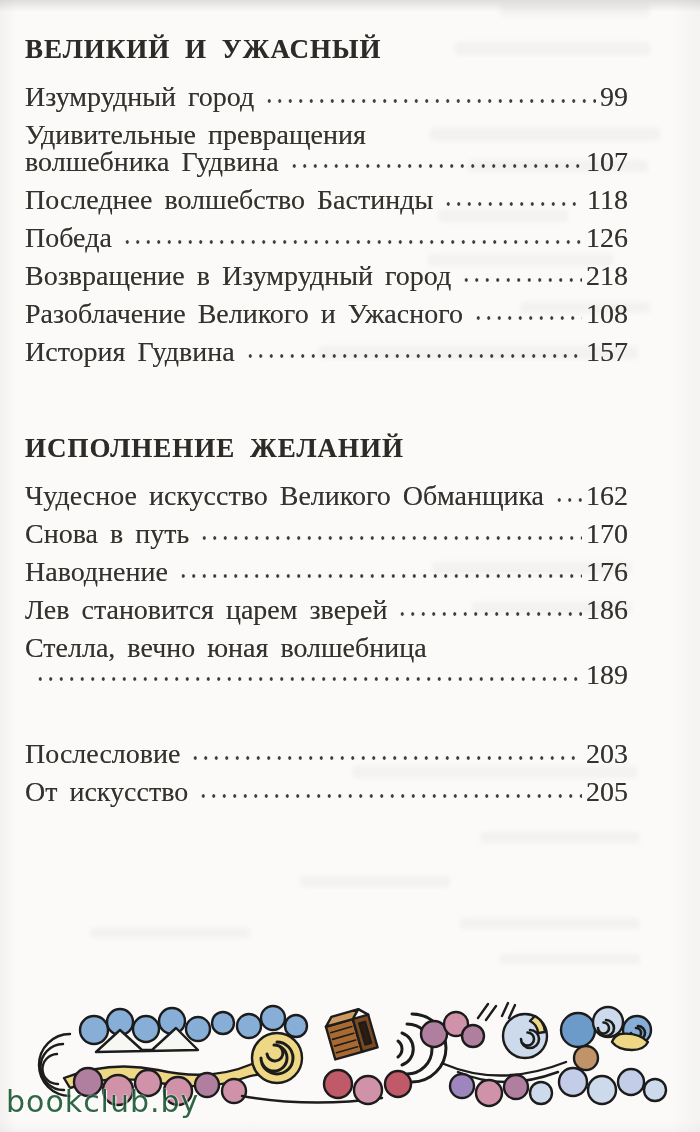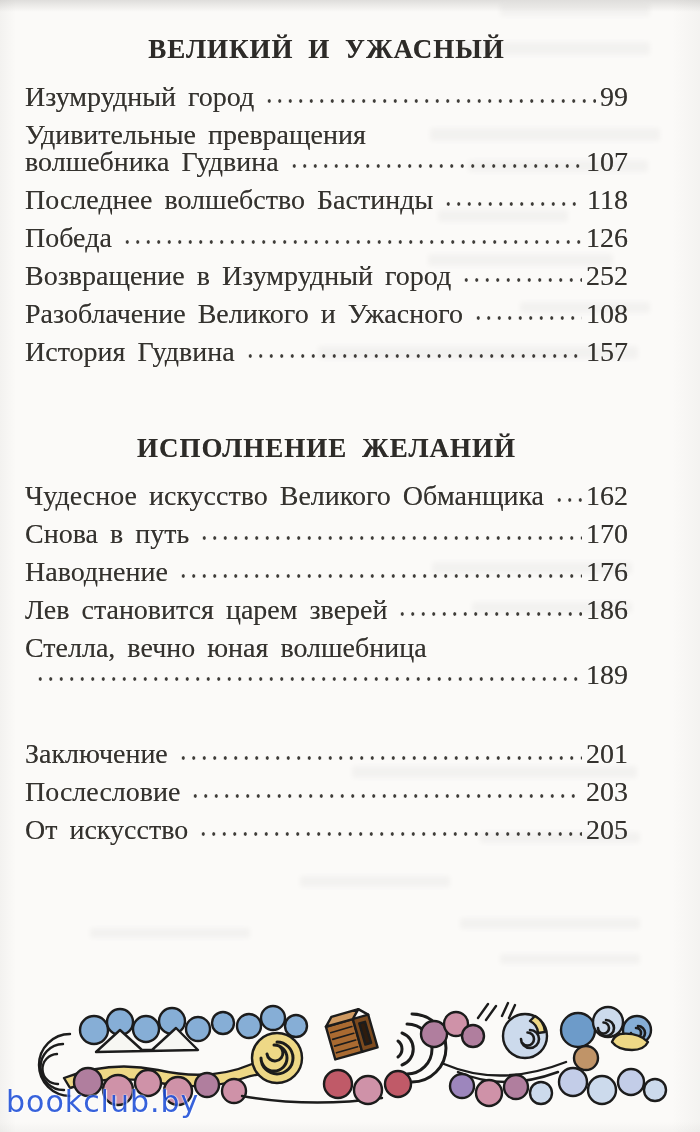--- a/index.html
+++ b/index.html
@@ -24,21 +24,20 @@
       linear-gradient(90deg, rgba(110,108,105,.06), rgba(110,108,105,0) 16px, rgba(110,108,105,0) 96%, rgba(110,108,105,.05)),
       linear-gradient(0deg, rgba(110,108,105,.05), rgba(110,108,105,0) 10px);
   }
   .toc{
     position:relative;z-index:2;
     padding:34px 72px 0 25px;
     text-shadow:0 0 .6px rgba(52,50,46,.5);
   }
   .section-heading{
     font-size:27px;font-weight:bold;
-    text-align:center;
     letter-spacing:1px;word-spacing:7px;
     margin:0 0 18px 0;
     color:#2d2b28;
   }
   .toc-section + .toc-section{margin-top:68px;}
   .toc-section.no-heading{margin-top:52px;}
   .entry{
     font-size:28px;line-height:27px;
     margin-bottom:11px;
     word-spacing:5px;
@@ -61,21 +60,21 @@
     background:#7a7a7a;opacity:.06;filter:blur(2px);border-radius:3px;
   }
   .illustration{
     position:absolute;left:30px;top:1000px;
     width:640px;height:112px;z-index:2;
   }
   .watermark{
     position:absolute;left:6px;top:1084px;z-index:3;
     font-family:"DejaVu Sans","Liberation Sans",sans-serif;
     font-size:30px;letter-spacing:1px;
-    color:#1d4ed8;opacity:.88;
+    color:#14532d;opacity:.88;
     text-shadow:0 0 2px #ffffff, 0 0 1px #ffffff, 1px 1px 1px #ffffff;
   }
 </style>
 </head>
 <body>
 
 <div class="page">
 
   <main class="toc">
       <section class="toc-section">
@@ -106,21 +105,21 @@
           <div class="entry-row">
             <span class="entry-title">Победа</span>
             <span class="dot-leader"></span>
             <span class="page-number">126</span>
           </div>
         </div>
         <div class="entry">
           <div class="entry-row">
             <span class="entry-title">Возвращение в Изумрудный город</span>
             <span class="dot-leader"></span>
-            <span class="page-number">252</span>
+            <span class="page-number">218</span>
           </div>
         </div>
         <div class="entry">
           <div class="entry-row">
             <span class="entry-title">Разоблачение Великого и Ужасного</span>
             <span class="dot-leader"></span>
             <span class="page-number">108</span>
           </div>
         </div>
         <div class="entry">
@@ -163,27 +162,20 @@
         </div>
         <div class="entry">
           <div class="entry-line">Стелла, вечно юная волшебница</div>
           <div class="entry-row">
             <span class="dot-leader"></span>
             <span class="page-number">189</span>
           </div>
         </div>
       </section>
       <section class="toc-section no-heading">
-        <div class="entry">
-          <div class="entry-row">
-            <span class="entry-title">Заключение</span>
-            <span class="dot-leader"></span>
-            <span class="page-number">201</span>
-          </div>
-        </div>
         <div class="entry">
           <div class="entry-row">
             <span class="entry-title">Послесловие</span>
             <span class="dot-leader"></span>
             <span class="page-number">203</span>
           </div>
         </div>
         <div class="entry">
           <div class="entry-row">
             <span class="entry-title">От искусство</span>

